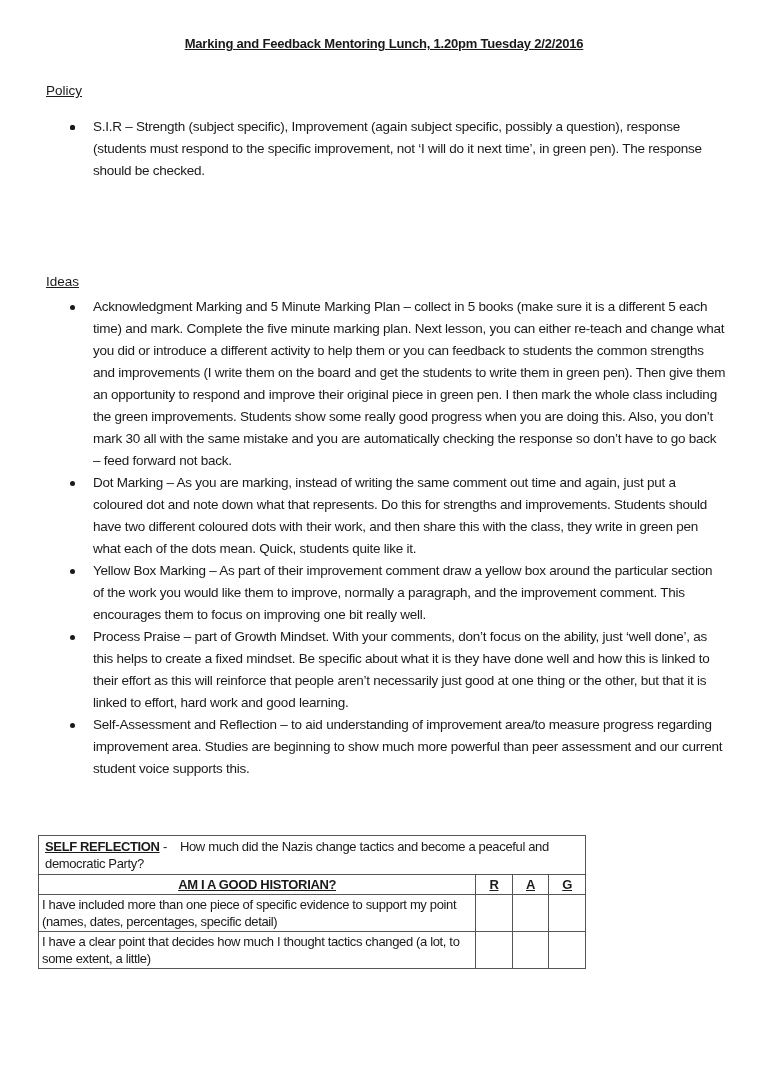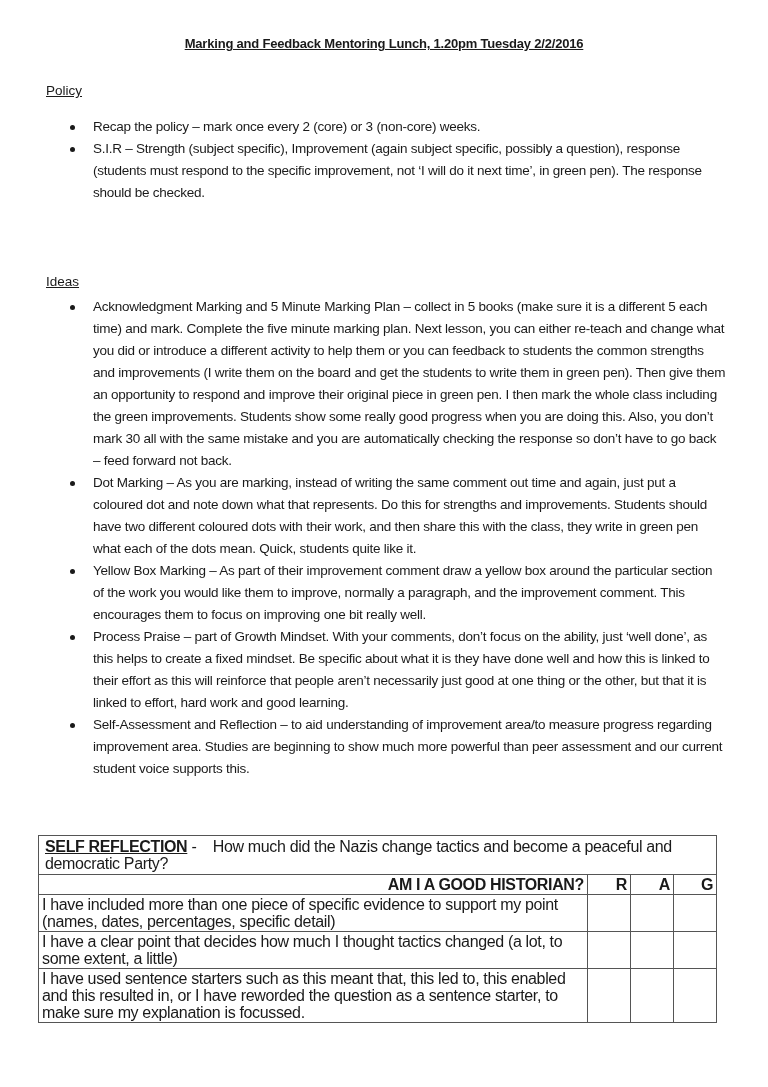--- a/index.html
+++ b/index.html
@@ -16,40 +16,40 @@
   }
   ul.bullets {
     position: absolute; left: 46px; width: 680px; margin: 0; padding: 0; list-style: none;
     font-size: 13.5px; line-height: 22px; letter-spacing: -0.25px;
   }
   ul.bullets li { position: relative; padding-left: 47px; }
   ul.bullets li .dot {
     position: absolute; left: 24px; top: 9px; width: 5px; height: 5px; border-radius: 50%; background: #1a1a1a;
   }
   table.reflect {
-    position: absolute; left: 38px; top: 835px; width: 679px;
-    border-collapse: collapse; font-size: 16px; letter-spacing: -0.35px; line-height: 17px;
+    position: absolute; left: 38px; top: 835px; width: 548px;
+    border-collapse: collapse; font-size: 13px; letter-spacing: -0.35px; line-height: 17px;
   }
   table.reflect td, table.reflect th {
     border: 1.3px solid #555; padding: 1px 3px; vertical-align: top; text-align: left; font-weight: normal;
   }
   table.reflect .sr { height: 19px; padding: 2px 6px; }
   table.reflect .sr b { text-decoration: underline; font-weight: bold; }
-  table.reflect th { text-align: right; font-weight: bold; height: 15px; }
+  table.reflect th { text-align: center; font-weight: bold; height: 15px; text-decoration: underline; }
   .crit { width: 542px; }
   .rag { width: 36px; }
 </style>
 </head>
 <body>
 
 <div class="title">Marking and Feedback Mentoring Lunch, 1.20pm Tuesday 2/2/2016</div>
 
 <div class="heading" style="top:83px;">Policy</div>
 <ul class="bullets" style="top:116px;">
-  <li><span class="dot"></span><span>Recap the policy – mark once every 2 (core) or 3 (non-core) weeks.</span></li>
+  <li><span class="dot"></span></li>
   <li><span class="dot"></span><span>S.I.R – Strength (subject specific), Improvement (again subject specific, possibly a question), response (students must respond to the specific improvement, not ‘I will do it next time’, in green pen). The response should be checked.</span></li>
 </ul>
 
 <div class="heading" style="top:274px;">Ideas</div>
 <ul class="bullets" style="top:296px;">
   <li><span class="dot"></span><span>Acknowledgment Marking and 5 Minute Marking Plan – collect in 5 books (make sure it is a different 5 each time) and mark. Complete the five minute marking plan. Next lesson, you can either re-teach and change what you did or introduce a different activity to help them or you can feedback to students the common strengths and improvements (I write them on the board and get the students to write them in green pen). Then give them an opportunity to respond and improve their original piece in green pen. I then mark the whole class including the green improvements. Students show some really good progress when you are doing this. Also, you don’t mark 30 all with the same mistake and you are automatically checking the response so don’t have to go back – feed forward not back.</span></li>
   <li><span class="dot"></span><span>Dot Marking – As you are marking, instead of writing the same comment out time and again, just put a coloured dot and note down what that represents. Do this for strengths and improvements. Students should have two different coloured dots with their work, and then share this with the class, they write in green pen what each of the dots mean. Quick, students quite like it.</span></li>
   <li><span class="dot"></span><span>Yellow Box Marking – As part of their improvement comment draw a yellow box around the particular section of the work you would like them to improve, normally a paragraph, and the improvement comment. This encourages them to focus on improving one bit really well.</span></li>
   <li><span class="dot"></span><span>Process Praise – part of Growth Mindset. With your comments, don’t focus on the ability, just ‘well done’, as this helps to create a fixed mindset. Be specific about what it is they have done well and how this is linked to their effort as this will reinforce that people aren’t necessarily just good at one thing or the other, but that it is linked to effort, hard work and good learning.</span></li>
   <li><span class="dot"></span><span>Self-Assessment and Reflection – to aid understanding of improvement area/to measure progress regarding improvement area. Studies are beginning to show much more powerful than peer assessment and our current student voice supports this.</span></li>
@@ -71,20 +71,14 @@
     <td></td>
     <td></td>
     <td></td>
   </tr>
   <tr style="height:35px;">
     <td>I have a clear point that decides how much I thought tactics changed (a lot, to some extent, a little)</td>
     <td></td>
     <td></td>
     <td></td>
   </tr>
-  <tr style="height:53px;">
-    <td>I have used sentence starters such as this meant that, this led to, this enabled and this resulted in, or I have reworded the question as a sentence starter, to make sure my explanation is focussed.</td>
-    <td></td>
-    <td></td>
-    <td></td>
-  </tr>
 </tbody>
   </table>
 
 </body></html>

